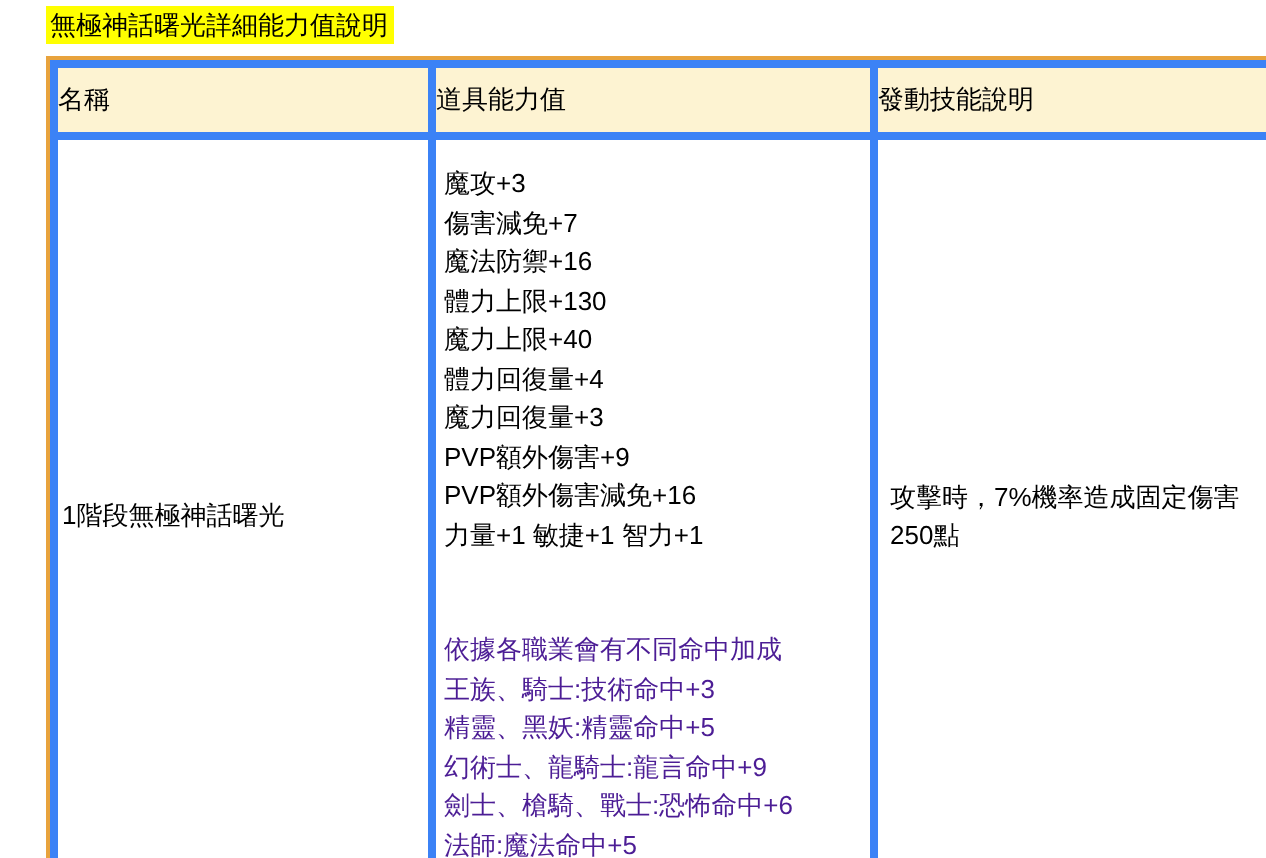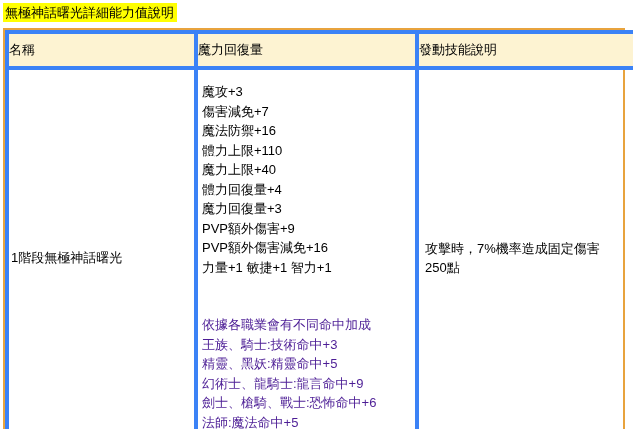--- a/index.html
+++ b/index.html
@@ -12,20 +12,21 @@
     height: 429px;
     font-family: "Liberation Sans", sans-serif;
     color: #000000;
     overflow: hidden;
   }
   .page {
     width: 633px;
     height: 407px;
     position: relative;
     box-sizing: border-box;
+    padding-left: 20px;
   }
   .title-bar {
     margin: 3px 0 0 3px;
     display: inline-block;
     background: #ffff00;
     font-size: 13px;
     line-height: 17px;
     padding: 1px 3px 1px 2px;
     white-space: nowrap;
     font-weight: normal;
@@ -84,32 +85,32 @@
 
 <div class="page">
 
   <div class="title-bar">無極神話曙光詳細能力值說明</div>
 
   <div class="table-wrap">
     <table class="main">
       <thead>
         <tr>
           <th class="col-name">名稱</th>
-          <th class="col-stats">魔力回復量</th>
+          <th class="col-stats">道具能力值</th>
           <th class="col-skill">發動技能說明</th>
         </tr>
       </thead>
       <tbody>
         <tr>
           <td class="cell-name">1階段無極神話曙光</td>
           <td class="cell-stats">
             <span class="stat-line">魔攻+3</span>
             <span class="stat-line">傷害減免+7</span>
             <span class="stat-line">魔法防禦+16</span>
-            <span class="stat-line">體力上限+110</span>
+            <span class="stat-line">體力上限+130</span>
             <span class="stat-line">魔力上限+40</span>
             <span class="stat-line">體力回復量+4</span>
             <span class="stat-line">魔力回復量+3</span>
             <span class="stat-line">PVP額外傷害+9</span>
             <span class="stat-line">PVP額外傷害減免+16</span>
             <span class="stat-line">力量+1 敏捷+1 智力+1</span>
             <span class="stat-gap"></span>
             <span class="stat-gap"></span>
             <span class="stat-red">依據各職業會有不同命中加成</span>
             <span class="stat-red">王族、騎士:技術命中+3</span>

